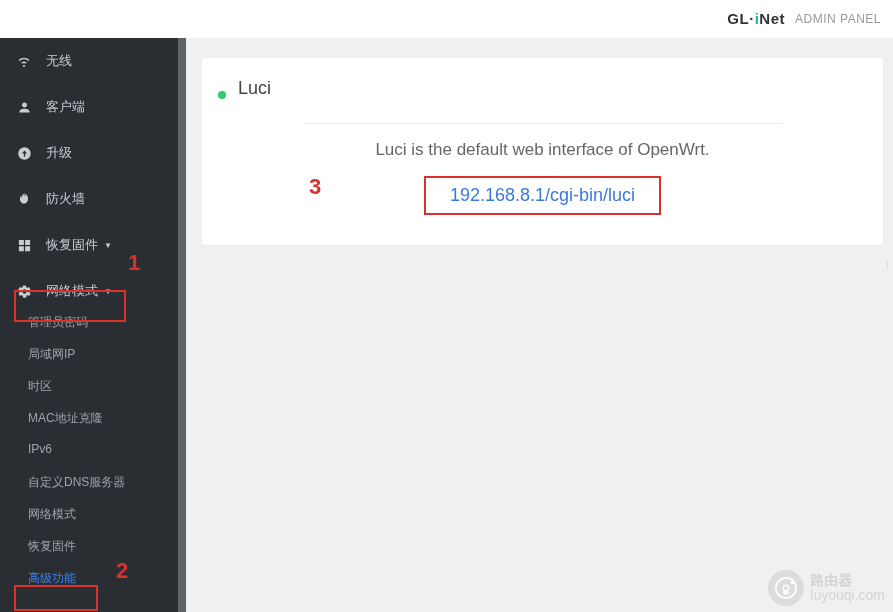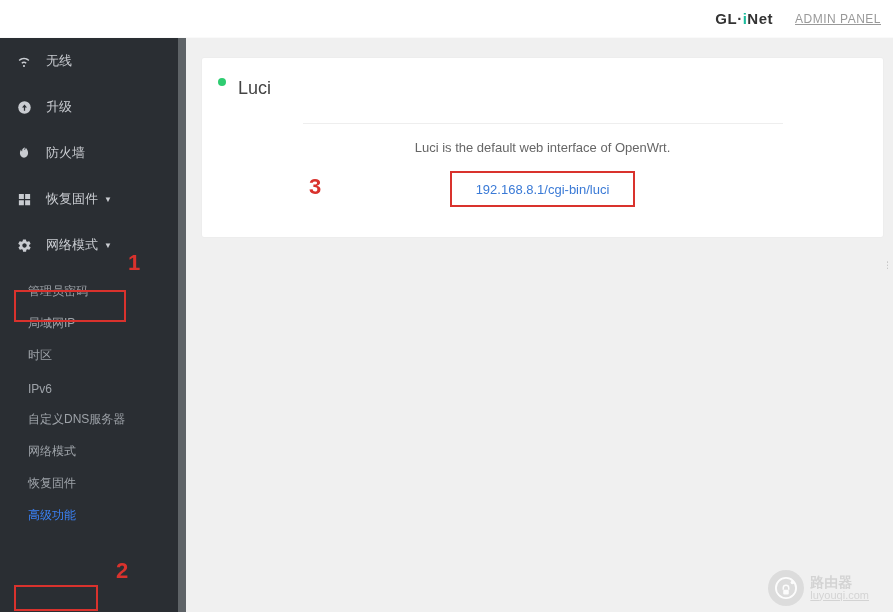--- a/index.html
+++ b/index.html
@@ -27,24 +27,23 @@
     color: #333;
     letter-spacing: 0.5px;
   }
   .logo .i-dot {
     color: #1abc9c;
     position: relative;
   }
   .admin-panel {
     font-size: 12px;
     color: #999;
-    margin-left: 22px;
+    margin-left: 10px;
     letter-spacing: 0.5px;
     font-weight: 400;
-    text-decoration: underline;
   }
   .body-wrap {
     display: flex;
     height: calc(612px - 38px);
   }
   .sidebar {
     width: 178px;
     background: #2a2e33;
     color: #c9ccd1;
     flex-shrink: 0;
@@ -73,21 +72,21 @@
     justify-content: center;
     flex-shrink: 0;
   }
   .nav-item .caret {
     margin-left: 6px;
     font-size: 8px;
     color: #c9ccd1;
   }
   .sub-item {
     display: flex;
-    align-items: flex-end;
+    align-items: flex-start;
     height: 32px;
     padding-left: 28px;
     font-size: 12px;
     color: #9ea3a9;
     cursor: pointer;
   }
   .sub-item.active {
     color: #3b82f6;
   }
   .main {
@@ -97,21 +96,21 @@
     position: relative;
   }
   .card {
     background: #fff;
     border-radius: 2px;
     padding: 20px 16px 30px 16px;
     box-shadow: 0 0 2px rgba(0,0,0,0.06);
   }
   .card-header {
     display: flex;
-    align-items: flex-start;
+    align-items: flex-end;
     margin-bottom: 24px;
   }
   .status-dot {
     width: 8px;
     height: 8px;
     border-radius: 50%;
     background: #2ecc71;
     margin-right: 12px;
   }
   .card-title {
@@ -121,69 +120,69 @@
   }
   .card-body {
     width: 480px;
     max-width: 100%;
     margin: 0 auto;
     border-top: 1px solid #eee;
     padding-top: 16px;
     text-align: center;
   }
   .desc {
-    font-size: 13px;
+    font-size: 17px;
     color: #666;
     margin-bottom: 16px;
   }
   .link-wrap {
     display: inline-block;
     padding: 7px 24px;
     border: 2px solid #d9322d;
   }
   .link {
     color: #3a7ad6;
-    font-size: 13px;
+    font-size: 18px;
     text-decoration: none;
   }
   
   .annot {
     position: absolute;
     font-family: Arial, sans-serif;
     font-size: 22px;
     font-weight: bold;
     color: #d9322d;
     z-index: 50;
     pointer-events: none;
   }
   .annot-box {
     position: absolute;
     border: 2px solid #d9322d;
     pointer-events: none;
     z-index: 49;
   }
   .watermark {
     position: absolute;
-    right: 24px;
+    right: 8px;
     bottom: 6px;
     display: flex;
     align-items: center;
     z-index: 60;
     opacity: 0.85;
   }
   .wm-circle {
     width: 36px; height: 36px;
     border-radius: 50%;
     background: #d9d9d9;
     display: flex; align-items: center; justify-content: center;
     margin-right: 6px;
   }
   .wm-text { color: #cfcfcf; line-height: 1.05; }
   .wm-t1 { font-size: 14px; font-weight: 600; }
-  .wm-t2 { font-size: 11px; text-decoration: underline; }
+  .wm-t2 { font-size: 14px; }
   .scroll-dots {
     position: absolute;
     right: 2px;
     bottom: 342px;
     font-size: 9px;
     color: #b8b8b8;
     letter-spacing: -1px;
   }
   svg { display: block; }
 </style>
@@ -203,20 +202,28 @@
 
     <div class="nav-item">
       <span class="icon">
         <svg width="16" height="16" viewBox="0 0 24 24">
             <path fill="#c9ccd1" d="M12 18c.8 0 1.5.7 1.5 1.5S12.8 21 12 21s-1.5-.7-1.5-1.5S11.2 18 12 18zm-4-3.5c2.2-2.2 5.8-2.2 8 0l-1.5 1.5c-1.4-1.4-3.6-1.4-5 0L8 14.5zM4 10.5c4.4-4.4 11.6-4.4 16 0L18.5 12c-3.6-3.6-9.4-3.6-13 0L4 10.5z"></path>
           </svg>
       </span>
       <span>无线</span>
     </div>
 
+    <div class="nav-item">
+      <span class="icon">
+        <svg width="15" height="15" viewBox="0 0 24 24">
+            <path fill="#c9ccd1" d="M12 12c2.2 0 4-1.8 4-4s-1.8-4-4-4-4 1.8-4 4 1.8 4 4 4zm0 2c-2.7 0-8 1.3-8 4v2h16v-2c0-2.7-5.3-4-8-4z"></path>
+          </svg>
+      </span>
+      <span>客户端</span>
+    </div>
 
     <div class="nav-item">
       <span class="icon">
         <svg width="15" height="15" viewBox="0 0 24 24">
             <circle cx="12" cy="12" r="10" fill="#c9ccd1"></circle>
             <path fill="#2a2e33" d="M12 7l4 5h-3v5h-2v-5H8l4-5z"></path>
           </svg>
       </span>
       <span>升级</span>
     </div>
@@ -251,20 +258,23 @@
     </div>
 
     <div class="sub-item">
         <span>管理员密码</span>
       </div>
     <div class="sub-item">
         <span>局域网IP</span>
       </div>
     <div class="sub-item">
         <span>时区</span>
+      </div>
+    <div class="sub-item">
+        <span>MAC地址克隆</span>
       </div>
     <div class="sub-item">
         <span>IPv6</span>
       </div>
     <div class="sub-item">
         <span>自定义DNS服务器</span>
       </div>
     <div class="sub-item">
         <span>网络模式</span>
       </div>

